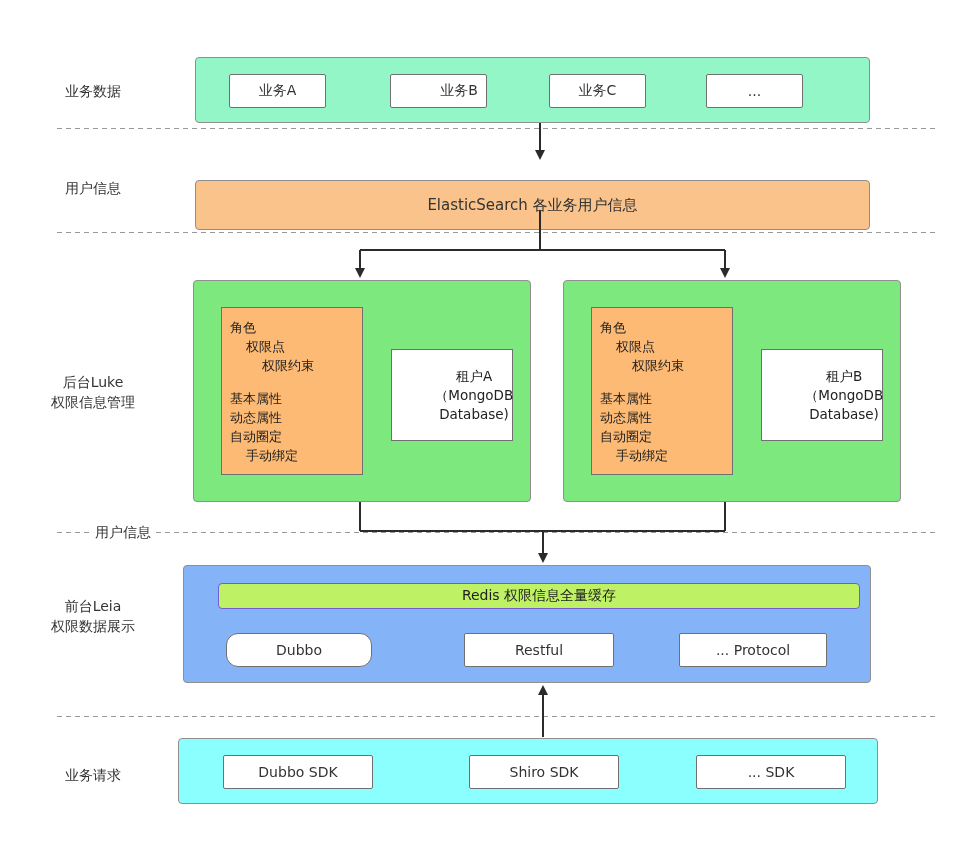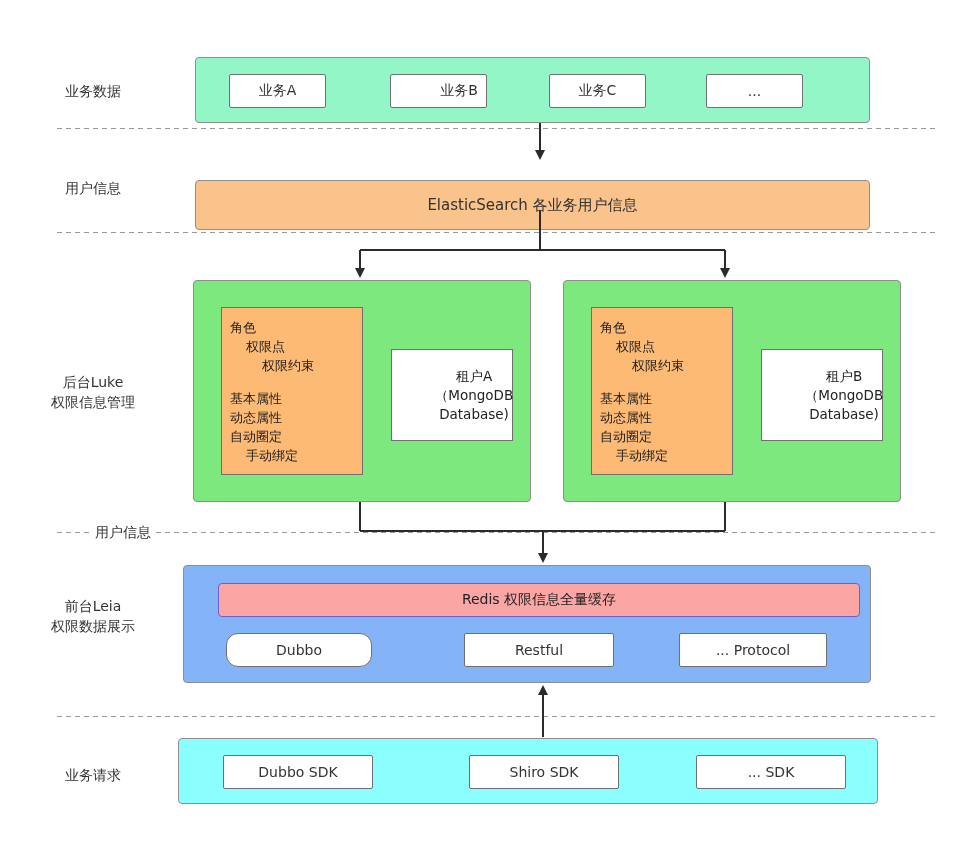--- a/index.html
+++ b/index.html
@@ -60,22 +60,22 @@
   .tenantbox{
     position:absolute;left:197px;top:68px;width:122px;height:92px;
     box-sizing:border-box;background:#fff;border:1.5px solid #707070;
     display:flex;align-items:center;justify-content:center;
     text-align:center;font-size:13.5px;line-height:19px;color:#222;
     white-space:pre-line;
     padding-left:44px;
   }
 
   .purplebox{
-    position:absolute;left:34px;top:17px;right:10px;height:34px;
-    box-sizing:border-box;background:#fca5a5;border:1px solid:#6f5fd0;
+    position:absolute;left:34px;top:17px;right:10px;height:26px;
+    box-sizing:border-box;background:#bef264;border:1px solid:#6f5fd0;
     border:1px solid #6f5fd0;border-radius:4px;
     display:flex;align-items:center;justify-content:center;
     font-size:14px;color:#222;
   }
   .proto{top:67px;}
   .proto-1{left:42px;width:146px;border-radius:12px;}
   .proto-2{left:280px;width:150px;}
   .proto-3{left:495px;width:148px;}
 
   .sdk-1{left:44px;}

